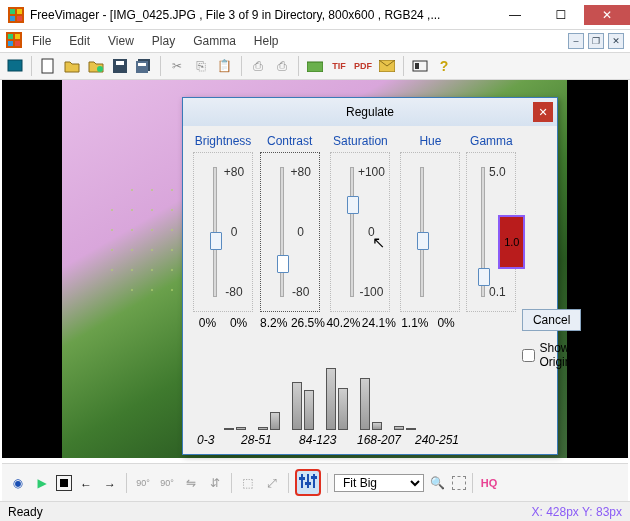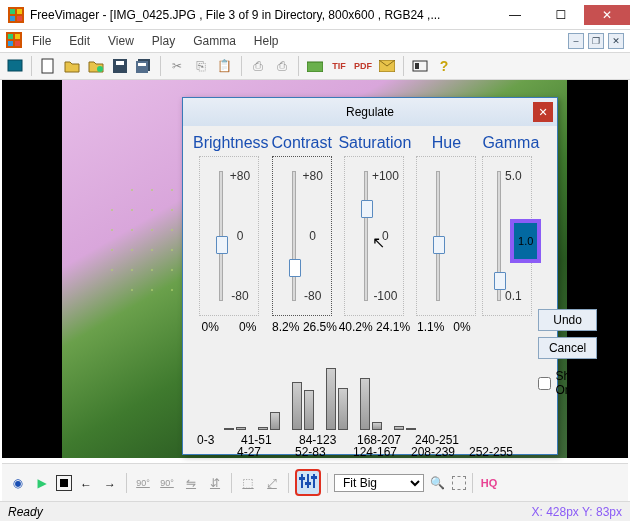--- a/index.html
+++ b/index.html
@@ -21,60 +21,60 @@
 .toolbar .sep { width: 1px; height: 20px; background: #ccc; margin: 0 3px; }
 
 .canvas-area { position: absolute; left: 2px; top: 80px; right: 2px; height: 378px; background: #000; }
 .photo { position: absolute; left: 60px; top: 0; width: 505px; height: 378px;
   background: linear-gradient(150deg,#e7bde8 0%, #d9a6db 28%, #6aa04b 40%, #3f7a2e 55%, #2a5a22 70%, #3f6a3a 100%); }
 .photo::after{content:"";position:absolute;left:40px;top:100px;width:120px;height:120px;background:radial-gradient(circle,#b2d46e 8%,transparent 9%),radial-gradient(circle,#b2d46e 8%,transparent 9%);background-size:20px 20px;border-radius:50%;opacity:.6;}
 
 .btoolbar { position: absolute; left: 2px; right: 2px; bottom: 20px; height: 38px; border-top: 1px solid #d9d9d9; display: flex; align-items: center; padding: 0 6px; gap: 4px; background: #f5f5f5; }
 .btoolbar .tbtn { width: 20px; height: 20px; display: flex; align-items: center; justify-content: center; }
 .btoolbar .sep { width: 1px; height: 20px; background: #ccc; margin: 0 2px; }
-.btoolbar .disabled { color: #999; text-decoration: underline; }
+.btoolbar .disabled { color: #999; }
 .highlight-btn { border: 2px solid #e03020; border-radius: 4px; padding: 2px; background:#cfe3f6; }
 .zoom-select { height: 18px; width: 90px; font-size: 12px; border:1px solid #999; background:#fff; padding:0 4px;}
 
 .statusbar { position: absolute; left: 0; right: 0; bottom: 0; height: 20px; background: #f0f0f0; border-top: 1px solid #d9d9d9; display: flex; align-items: center; padding: 0 8px; }
-.statusbar .status { flex: 1; font-style: italic; }
+.statusbar .status { flex: 1; }
 .statusbar .coords { color: #8b5cf6; }
 
 
 .dialog { position: absolute; left: 182px; top: 85px; width: 376px; height: 358px; background: #f0f0f0; border: 1px solid #3a7ab8; box-shadow: 2px 2px 6px rgba(0,0,0,.3); margin-top: 12px; }
 .dialog .dtitle { height: 28px; background: linear-gradient(#e8eef6,#d6e2f0); display: flex; align-items: center; justify-content: center; color: #000; position: relative; }
 .dialog .dclose { position: absolute; right: 4px; top: 4px; width: 20px; height: 20px; background: #c0392b; color: #fff; display: flex; align-items: center; justify-content: center; font-size: 11px; }
 .dialog-body { padding: 8px 10px 4px 10px; display: flex; gap: 6px; }
 
 .slider-col { width: 72px; text-align: center; }
-.slider-col .label { color: #1a4fb3; margin-bottom: 4px; font-size:16px;}
+.slider-col .label { color: #1a4fb3; margin-bottom: 4px; font-size:12px;}
 .slider-box { border: 1px dotted #bbb; height: 160px; margin: 0 auto 4px; width: 60px; position: relative; display:flex; align-items:center; justify-content:center;}
 .slider-col.active .slider-box{border:1px dotted #555;}
 .track { width: 4px; height: 130px; background: #d9d9d9; border: 1px solid #aaa; position: relative; margin-left:-16px;}
 .thumb { position: absolute; left: -4px; width: 12px; height: 18px; background: #eef4fb; border: 1px solid #5a8bc0; border-radius:1px;}
 .thumb.out { background:#fff; }
 .ticks { position: absolute; right: 3px; top: 12px; bottom: 12px; width: 30px; display: flex; flex-direction: column; justify-content: space-between; font-size:11px; color:#333; text-align:center;}
 .pct-row { display: flex; justify-content: space-between; font-size: 11px; color:#000; margin-top:2px;}
 .pct-row span{width:48%;}
 
 .right-col { width: 66px; display: flex; flex-direction: column; gap: 6px; padding-top: 20px; }
 .gamma-box{height:160px;border:1px dotted #bbb;width:50px;margin:0 auto 4px;position:relative;display:flex;align-items:center;justify-content:center;}
-.gamma-val { border:4px solid #8b5cf6; background:#0369a1; padding:12px 4px; font-size:11px; position:absolute; right:-10px; top:62px;}
+.gamma-val { border:2px solid #8b5cf6; background:#b91c1c; padding:19px 4px; font-size:11px; position:absolute; right:-10px; top:62px;}
 .btn { height: 22px; border: 1px solid #8aa6c1; background: #e8eef6; display: flex; align-items: center; justify-content: center; font-size:12px;}
 .btn.primary { border-color:#5a8bc0; }
 .show-orig { display:flex; align-items:center; gap:4px; font-size:11px; margin-top:4px;}
 .show-orig input{margin:0;}
 
 .histogram { position: absolute; left: 14px; bottom: 4px; width: 350px; height: 96px; }
 .bars { position: absolute; left: 24px; bottom: 20px; right: 10px; height: 62px; display:flex; align-items:flex-end; gap:6px; }
 .bar { width: 10px; background: linear-gradient(#cfcfcf,#9a9a9a); border:1px solid #555; }
 .bar2 { width:10px; background: linear-gradient(#cfcfcf,#9a9a9a); border:1px solid #555;}
 .barpair{display:flex;gap:2px;align-items:flex-end;width:28px;justify-content:center;}
 .hx { position:absolute; left:0; bottom:3px; right:0; display:grid; grid-template-columns: 44px repeat(5,58px); font-size:10px; color:#000;}
-.hx span{white-space:nowrap;}
+.hx span{white-space:nowrap;font-style:italic;}
 .hx2{ position:absolute; left:40px; bottom:-9px; right:0; display:grid; grid-template-columns: repeat(5,58px); font-size:10px;}
 
 .cursor-arrow{position:absolute;left:372px;top:233px;font-size:16px;color:#000;pointer-events:none;}
 </style>
 </head>
 <body>
 
 <div class="titlebar">
   <span class="icon">
     <svg width="16" height="16">
@@ -266,21 +266,20 @@
           </div>
         <div class="ticks">
             <span>5.0</span>
             <span></span>
             <span>0.1</span>
           </div>
         <div class="gamma-val">1.0</div>
       </div>
     </div>
     <div class="right-col" style="margin-top:155px">
-      <div class="btn">Undo</div>
       <div class="btn">Cancel</div>
       <label class="show-orig">
           <input type="checkbox" style="">
           <span>Show Original</span>
         </label>
     </div>
   </div>
 
   <div class="histogram">
     <div class="bars">
@@ -304,31 +303,24 @@
           <div class="bar" style="height:52px"></div>
           <div class="bar2" style="height:8px"></div>
         </div>
       <div class="barpair">
           <div class="bar" style="height:4px"></div>
           <div class="bar2" style="height:2px"></div>
         </div>
     </div>
     <div class="hx">
       <span>0-3</span>
-      <span>41-51</span>
+      <span>28-51</span>
       <span>84-123</span>
       <span>168-207</span>
       <span>240-251</span>
-    </div>
-    <div class="hx2">
-      <span>4-27</span>
-      <span>52-83</span>
-      <span>124-167</span>
-      <span>208-239</span>
-      <span>252-255</span>
     </div>
   </div>
 </div>
 
 <div class="cursor-arrow">↖</div>
 
 <div class="btoolbar">
   <div class="tbtn" style="color:#1a4fb3">◉</div>
   <div class="tbtn" style="color:#2ecc71">▶</div>
   <div class="tbtn" style="border:1px solid #333;width:16px;height:16px">

